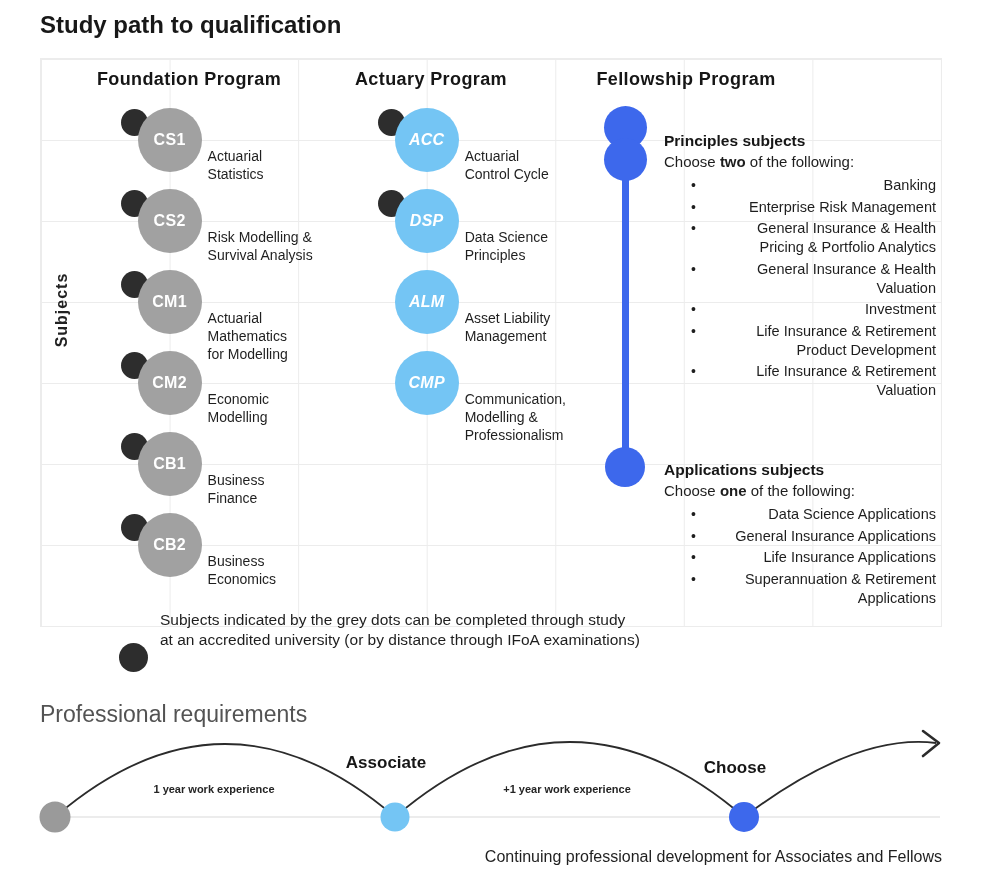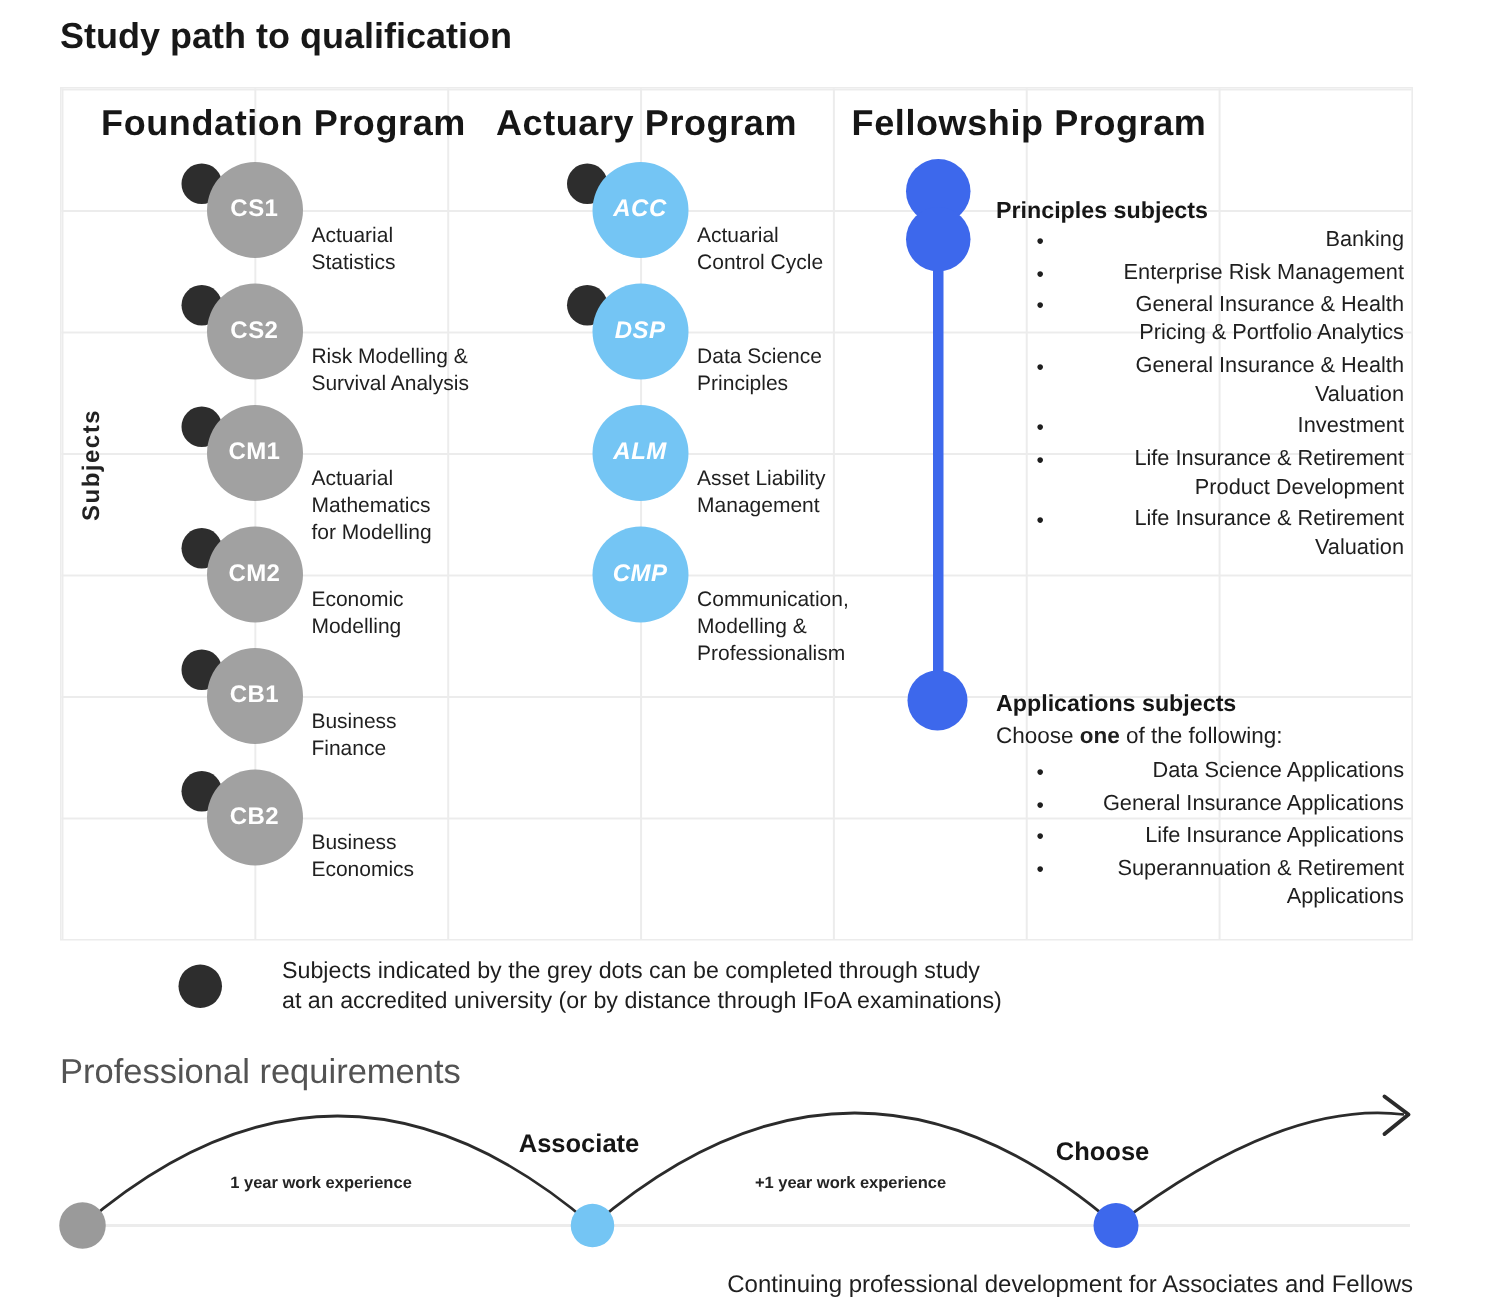--- a/index.html
+++ b/index.html
@@ -18,21 +18,21 @@
   .grid{
     left:40px;top:58px;width:900px;height:567px;
     border:1px solid #ececec;
     background-image:
       linear-gradient(to right,#ececec 1px,transparent 1px),
       linear-gradient(to bottom,#ececec 1px,transparent 1px);
     background-size:128.5714px 81px;
   }
   .col-header{
     position:absolute;top:10px;transform:translateX(-50%);
-    font-size:24px;font-weight:600;letter-spacing:.4px;color:#161616;white-space:nowrap;
+    font-size:18px;font-weight:600;letter-spacing:.4px;color:#161616;white-space:nowrap;
   }
   .subjects-axis{
     left:62px;top:310px;transform:translate(-50%,-50%) rotate(-90deg);
     font-size:16px;font-weight:700;letter-spacing:1px;color:#222;
   }
 
   
   .subject{position:absolute;left:0;right:0;height:0;}
   .subject:nth-of-type(1){top:81px;}
   .subject:nth-of-type(2){top:162px;}
@@ -69,21 +69,21 @@
   .fel-block.principles{top:71px;}
   .fel-block.applications{top:400px;}
   .fel-heading{font-size:15.5px;font-weight:700;line-height:21px;color:#161616;}
   .fel-choose{font-size:15px;line-height:21px;margin-bottom:4px;}
   .bullet-item{position:relative;margin-bottom:2.5px;}
   .bullet-dot{position:absolute;left:27px;top:0;font-size:14px;line-height:19px;}
   .bullet-text{display:block;margin-left:49px;font-size:14.5px;line-height:19px;white-space:pre-line;text-align:right;}
 
   
   .note-dot{left:118.5px;top:642.5px;width:29px;height:29px;border-radius:50%;background:var(--dark-dot,#2d2d2d);}
-  .note-text{left:160px;top:638px;font-size:15.5px;line-height:19.5px;white-space:pre-line;margin-left:28px;}
+  .note-text{left:160px;top:610px;font-size:15.5px;line-height:19.5px;white-space:pre-line;}
 
   
   .journey-svg{left:0;top:0;width:1000px;height:877px;}
   .milestone-label{transform:translate(-50%,-50%);font-size:17px;font-weight:700;color:#161616;white-space:nowrap;}
   .segment-label{transform:translate(-50%,-50%);font-size:11px;color:#242424;white-space:nowrap;font-weight:bold;}
   .journey-footer{right:58px;top:848px;font-size:16px;color:#1f1f1f;white-space:nowrap;text-align:right;}
 </style>
 </head>
 <body>
 
@@ -176,20 +176,21 @@
   </div>
 
   <div>
     <span class="fel-line"></span>
     <span class="fel-dot d1"></span>
     <span class="fel-dot d2"></span>
     <span class="fel-dot d3"></span>
 
     <div class="fel-block principles">
       <div class="fel-heading">Principles subjects</div>
+      <div class="fel-choose"><span>Choose </span><b>two</b><span> of the following:</span></div>
       <div>
 
           <div class="bullet-item">
             <span class="bullet-dot">•</span>
             <span class="bullet-text">Banking</span>
           </div>
 
           <div class="bullet-item">
             <span class="bullet-dot">•</span>
             <span class="bullet-text">Enterprise Risk Management</span>

